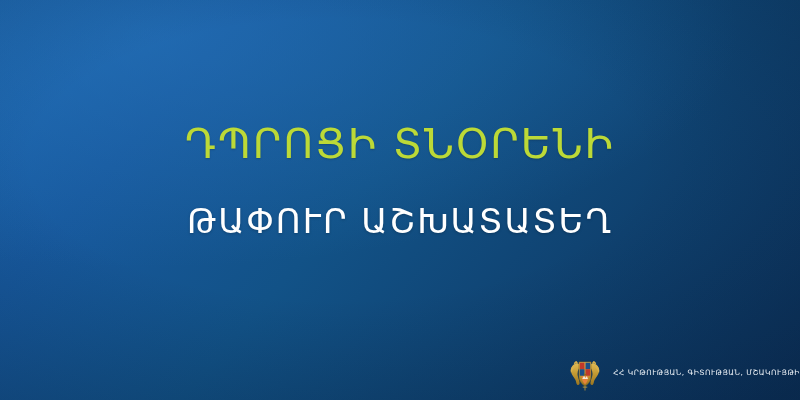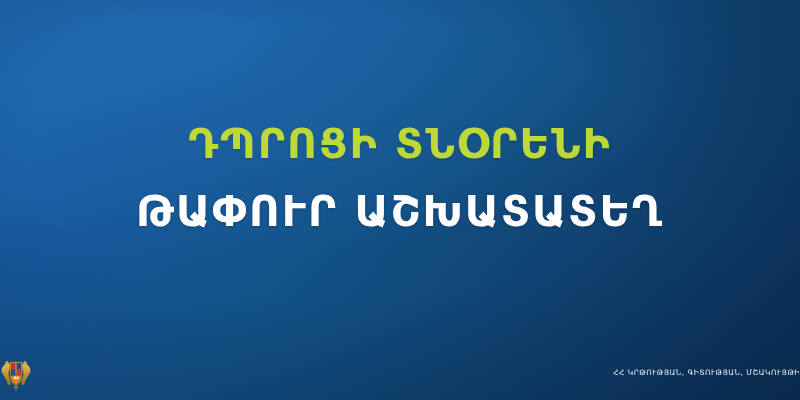--- a/index.html
+++ b/index.html
@@ -37,45 +37,45 @@
     top: 118px;
     text-align: center;
     z-index: 2;
   }
 
   .headline-line {
     display: block;
     line-height: 1.30;
     letter-spacing: 2.0px;
     white-space: nowrap;
-    font-weight: 700;
+    font-weight: 400;
   }
 
   .headline-line.primary {
     font-size: 41px;
     color: #bcd937;
     text-shadow: 0 1px 2px rgba(0,0,0,0.18);
   }
 
   .headline-line.secondary {
-    font-size: 42px;
+    font-size: 34px;
     color: #ffffff;
-    margin-top: 14px;
+    margin-top: 28px;
     text-shadow: 0 1px 3px rgba(0,0,0,0.22);
   }
 
   
   .footer {
     position: absolute;
     left: 0;
     right: 0;
     bottom: 8px;
     display: flex;
     align-items: center;
-    justify-content: space-between;
+    justify-content: flex-end;
     gap: 12px;
     z-index: 3;
   }
 
   .emblem {
     width: 32px;
     height: 38px;
     flex: 0 0 auto;
     display: block;
   }

